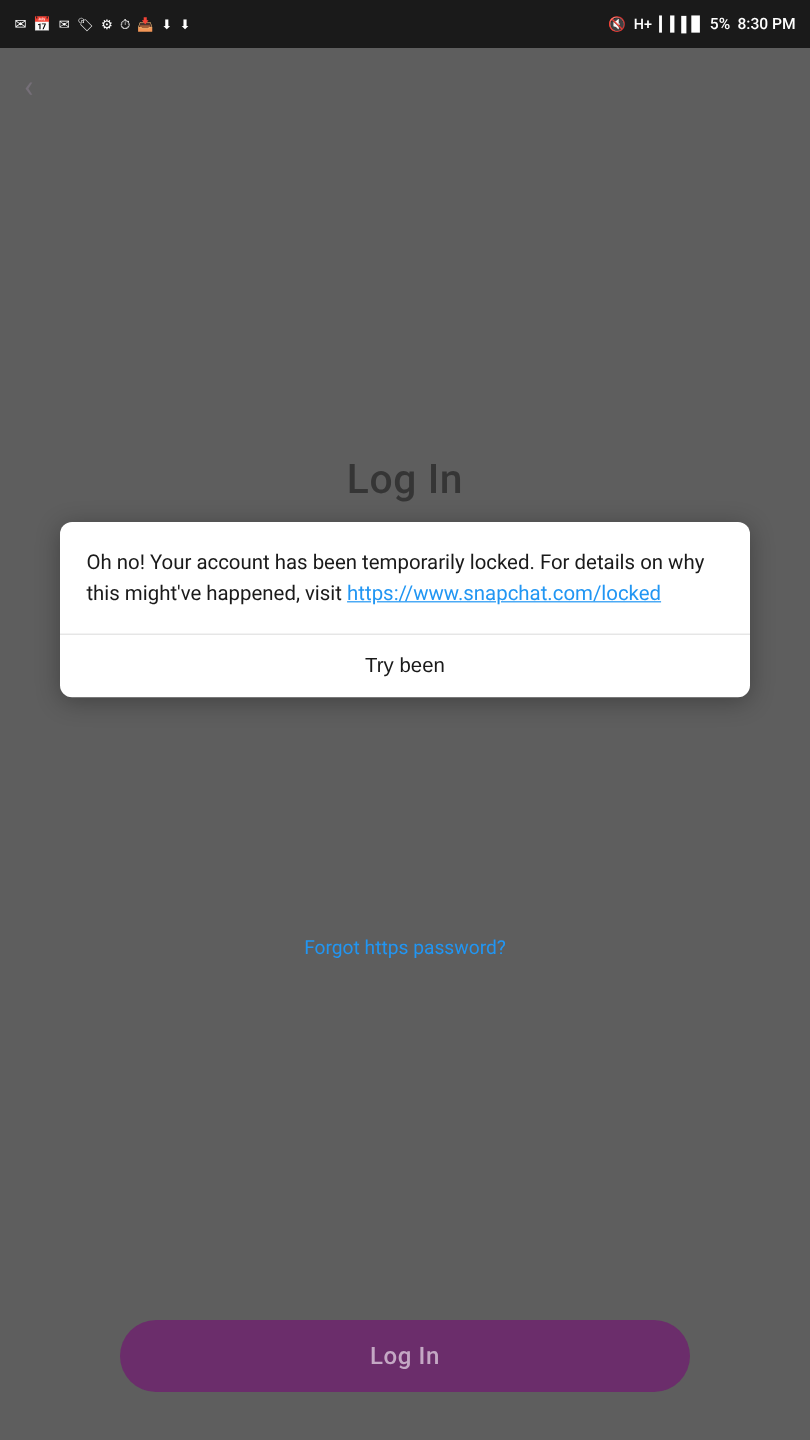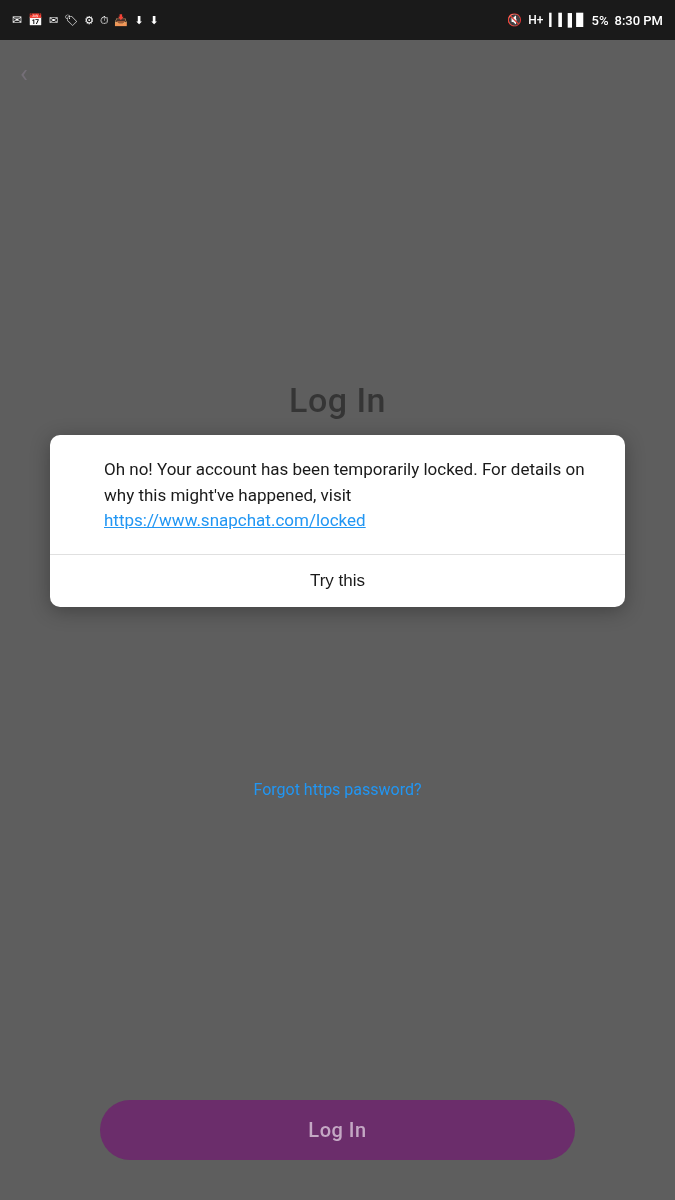--- a/index.html
+++ b/index.html
@@ -95,21 +95,20 @@
       overflow: hidden;
       box-shadow: 0 4px 20px rgba(0,0,0,0.3);
     }
 
     .dialog-message {
       padding: 22px 22px 20px 22px;
       font-size: 17px;
       line-height: 1.5;
       color: #1a1a1a;
       font-weight: 400;
-      margin-left: 32px;
     }
 
     .dialog-message a {
       color: #2196f3;
       text-decoration: underline;
     }
 
     .dialog-divider {
       height: 1px;
       background-color: #e0e0e0;
@@ -190,21 +189,21 @@
 
   <div class="page-title">Log In</div>
 
   <div class="dialog-backdrop"></div>
 
   <div class="dialog">
     <div class="dialog-message">
       <span>Oh no! Your account has been temporarily locked. For details on why this might've happened, visit </span><a href="#">https://www.snapchat.com/locked</a>
     </div>
     <div class="dialog-divider"></div>
-    <button class="dialog-button">Try this</button>
+    <button class="dialog-button">Try been</button>
   </div>
 
   <div class="forgot-password">Forgot https password?</div>
 
   <div class="login-button">
     <span class="login-button-text">Log In</span>
   </div>
 
 </div>
 

